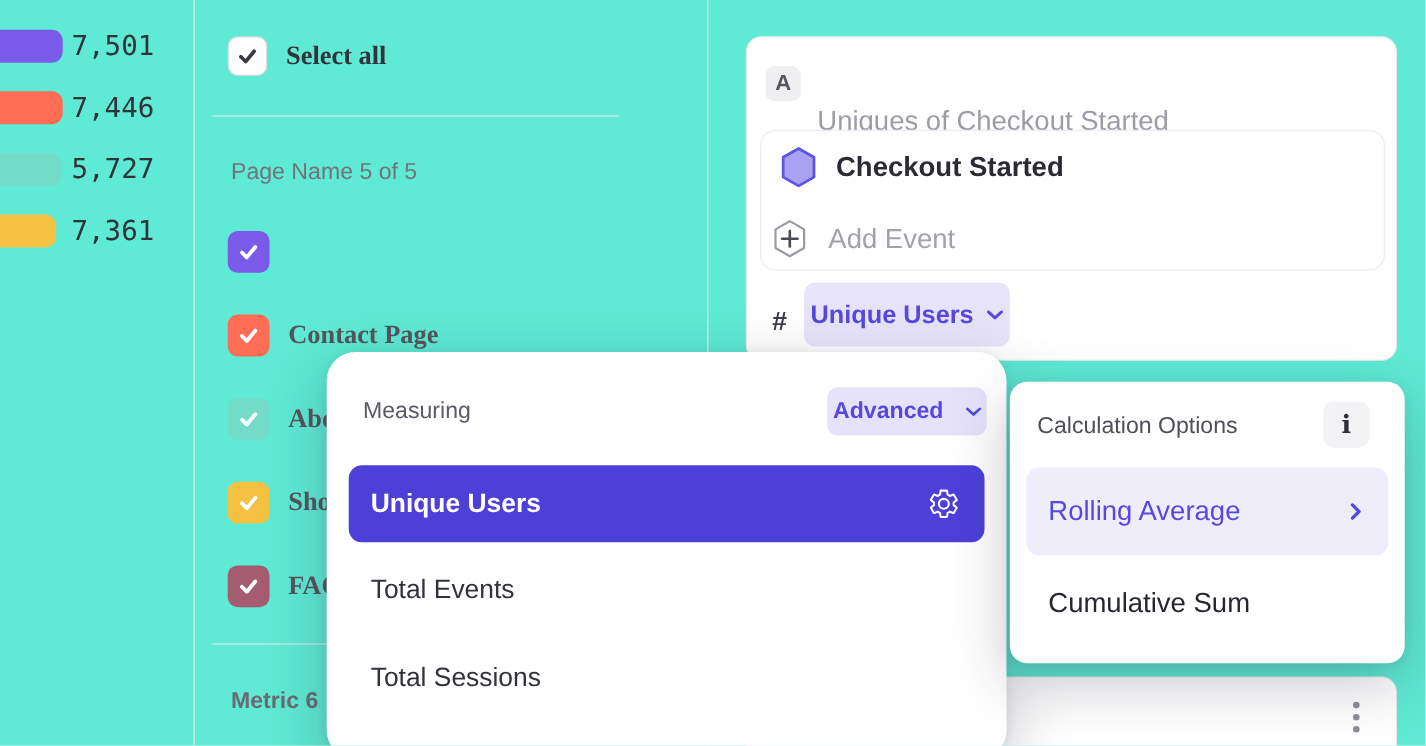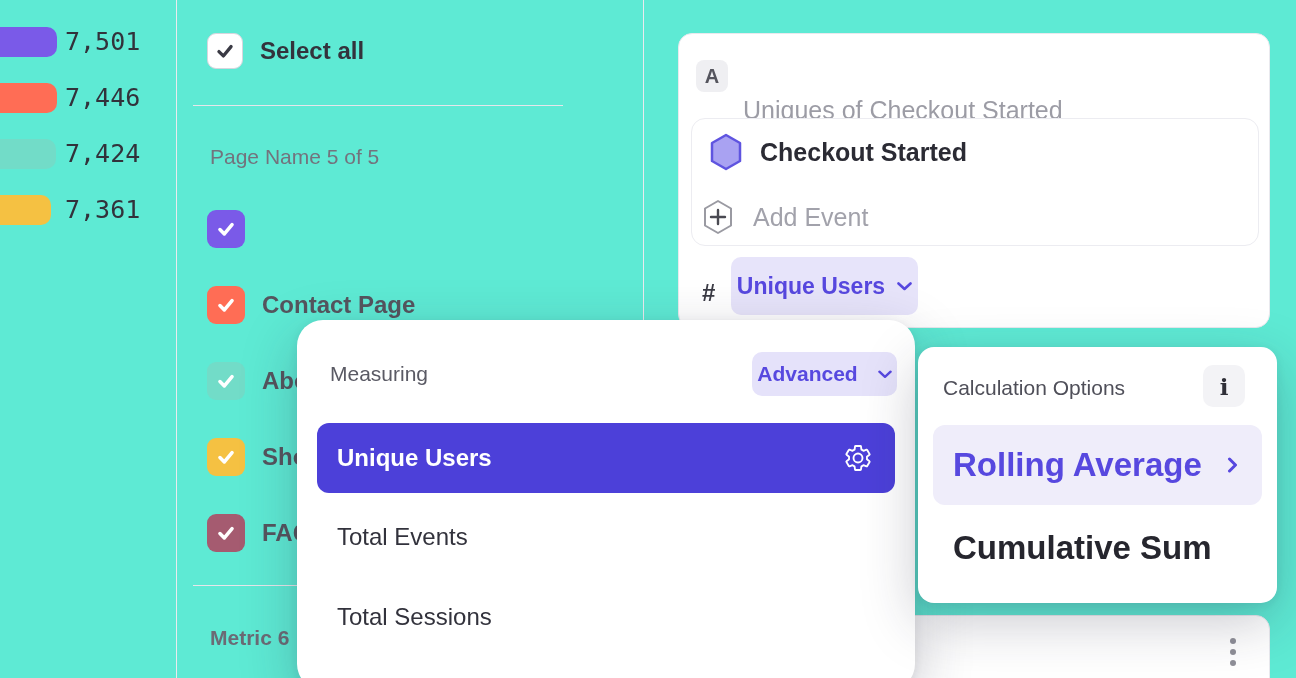--- a/index.html
+++ b/index.html
@@ -22,21 +22,21 @@
   
   .vdiv { position:absolute; top:0; bottom:0; width:1px; background:#EAEAEE; }
 
   
   .check-row { position:absolute; display:flex; align-items:center; }
   .checkbox {
     width:38px; height:38px; border-radius:9px; display:flex;
     align-items:center; justify-content:center; flex:0 0 auto;
   }
   .checkbox.unfilled { width:36px; height:36px; background:#fff; border:1.5px solid #D6D6DE; }
-  .check-label { margin-left:17px; font-size:24px; font-weight:600; color:#55555E; white-space:nowrap; }
+  .check-label { margin-left:17px; font-size:24px; font-weight:600; color:#55555E; white-space:nowrap;font-family:Liberation Serif, serif; }
   .select-all-label { font-size:24px; font-weight:700; color:#33333C; }
   .hdiv { position:absolute; height:1px; background:#E6E6EA; }
   .panel-caption { position:absolute; font-size:21px; font-weight:500; color:#73737D; white-space:nowrap; }
   .metric-caption { font-weight:600; color:#6B6B75; }
 
   
   .card { position:absolute; background:#fff; border:1px solid #E9E9EE; border-radius:14px; }
   .badge-a {
     position:absolute; width:32px; height:32px; background:#EFEFF2; border-radius:8px;
     display:flex; align-items:center; justify-content:center;
@@ -77,41 +77,41 @@
   .menu-option.selected { background:#4C40D9; }
   .menu-option.selected .opt-label { color:#fff; font-weight:700; }
 
   .info-box {
     position:absolute; width:42px; height:42px; background:#F3F3F6; border-radius:10px;
     display:flex; align-items:center; justify-content:center;
     font-family:"DejaVu Serif", serif; font-size:23px; font-weight:700; color:#2F2F38;
   }
   .calc-option { position:absolute; left:15px; width:329px; height:80px; display:flex; align-items:center;
     justify-content:space-between; border-radius:12px; padding:0 24px 0 20px; }
-  .calc-option .opt-label { font-size:33px; font-weight:700; color:#26262E; white-space:nowrap; }
+  .calc-option .opt-label { font-size:25px; font-weight:400; color:#26262E; white-space:nowrap; }
   .calc-option.highlighted { background:#EFEDFA; }
   .calc-option.highlighted .opt-label { color:#5748DF; }
 </style>
 </head>
 <body>
 
 <div class="stage">
 
   <section class="abs" id="bars-panel" style="left:0; top:0; width:176px; height:678px;">
       <div class="bar-row" style="top: 27px;">
         <span class="bar-pill" style="width:71px;background:#7A5AE8"></span>
      <span class="bar-value">7,501</span>
       </div>
       <div class="bar-row" style="top: 83px;">
         <span class="bar-pill" style="width:71px;background:#FF6D55"></span>
      <span class="bar-value">7,446</span>
       </div>
       <div class="bar-row" style="top: 139px;">
         <span class="bar-pill" style="width:70px;background:#72DCC8"></span>
-     <span class="bar-value">7,424</span>
+     <span class="bar-value">5,727</span>
       </div>
       <div class="bar-row" style="top: 195px;">
         <span class="bar-pill" style="width:65px;background:#F5C142"></span>
      <span class="bar-value">7,361</span>
       </div>
     </section>
 
   <div class="vdiv" style="left:176px;"></div>
 
   <section>

